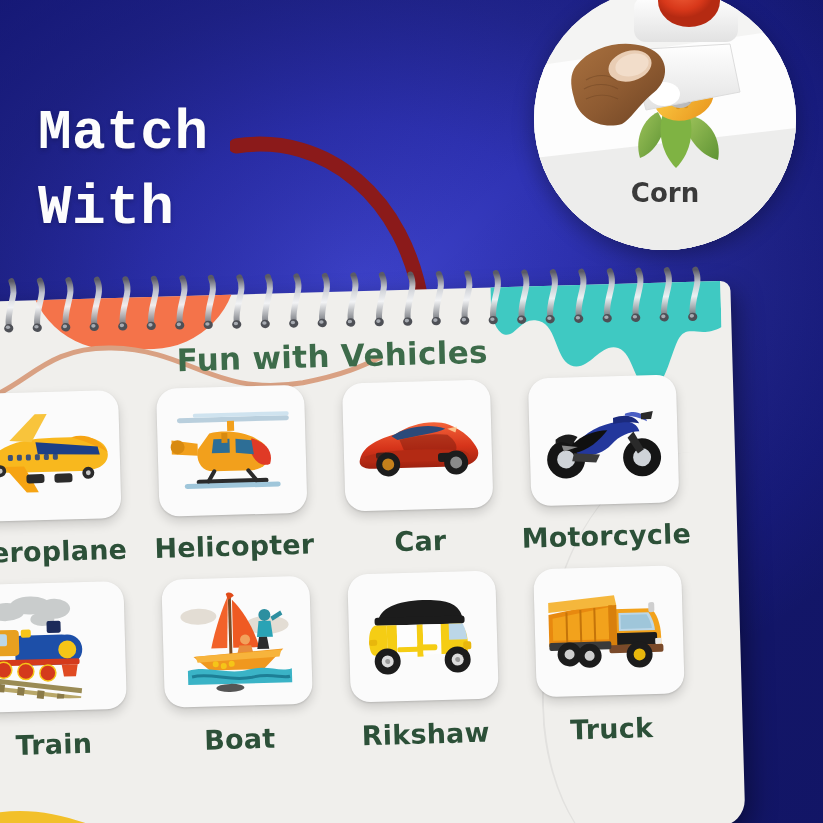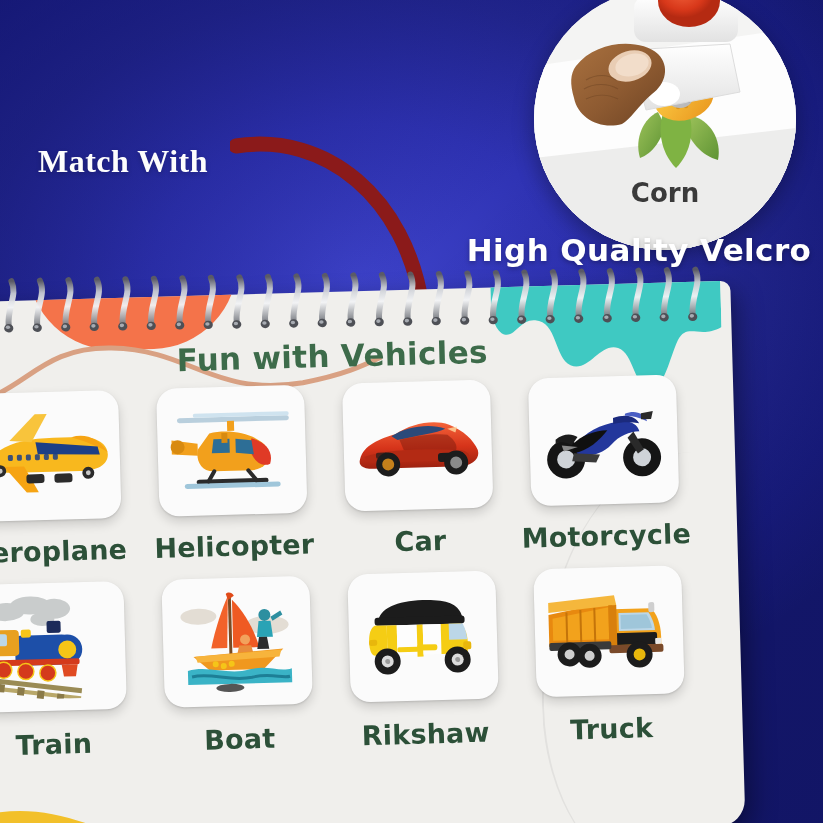--- a/index.html
+++ b/index.html
@@ -16,25 +16,24 @@
   .bgtint{
     position:absolute;inset:0;
     background:linear-gradient(135deg, rgba(20,22,110,.55) 0%, rgba(40,44,190,0) 42%, rgba(16,18,92,.45) 100%);
     pointer-events:none;
   }
 
   
   .headline{
     position:absolute;left:38px;top:96px;width:340px;
     color:#fdfdfd;
-    font-family:Liberation Serif, serif;
-    font-weight:700;font-size:32px;line-height:1.34;
+    font-family:Liberation Mono, monospace;
+    font-weight:700;font-size:56px;line-height:1.34;
     letter-spacing:.5px;
     text-shadow:0 2px 5px rgba(0,0,0,.22);
-    margin-top:44px;
   }
   .headline .l2{display:block;}
 
   
   .arrow{position:absolute;left:230px;top:120px;width:280px;height:300px;}
 
   
   .inset{
     position:absolute;left:534px;top:-12px;width:262px;height:262px;
     border-radius:50%;overflow:hidden;
@@ -200,21 +199,20 @@
       <g stroke="#6a4222" stroke-width="1.2" opacity=".45" fill="none">
         <path d="M52 92 C62 86, 74 86, 82 92"></path>
         <path d="M50 101 C60 95, 74 95, 84 101"></path>
         <path d="M52 111 C62 106, 74 106, 84 111"></path>
       </g>
 
       <text x="131" y="214" text-anchor="middle" font-family="DejaVu Sans, sans-serif" font-size="26" font-weight="700" fill="#3a3a3a">Corn</text>
     </svg>
   </div>
 
-  <div class="velcro-caption">High Quality Velcro</div>
 
   <div class="book">
 
     <div class="page-under"></div>
     <div class="page-edge"></div>
 
     <div class="page">
       <div class="deco-orange"></div>
 
       <svg class="deco-wave" viewBox="0 0 420 120">

